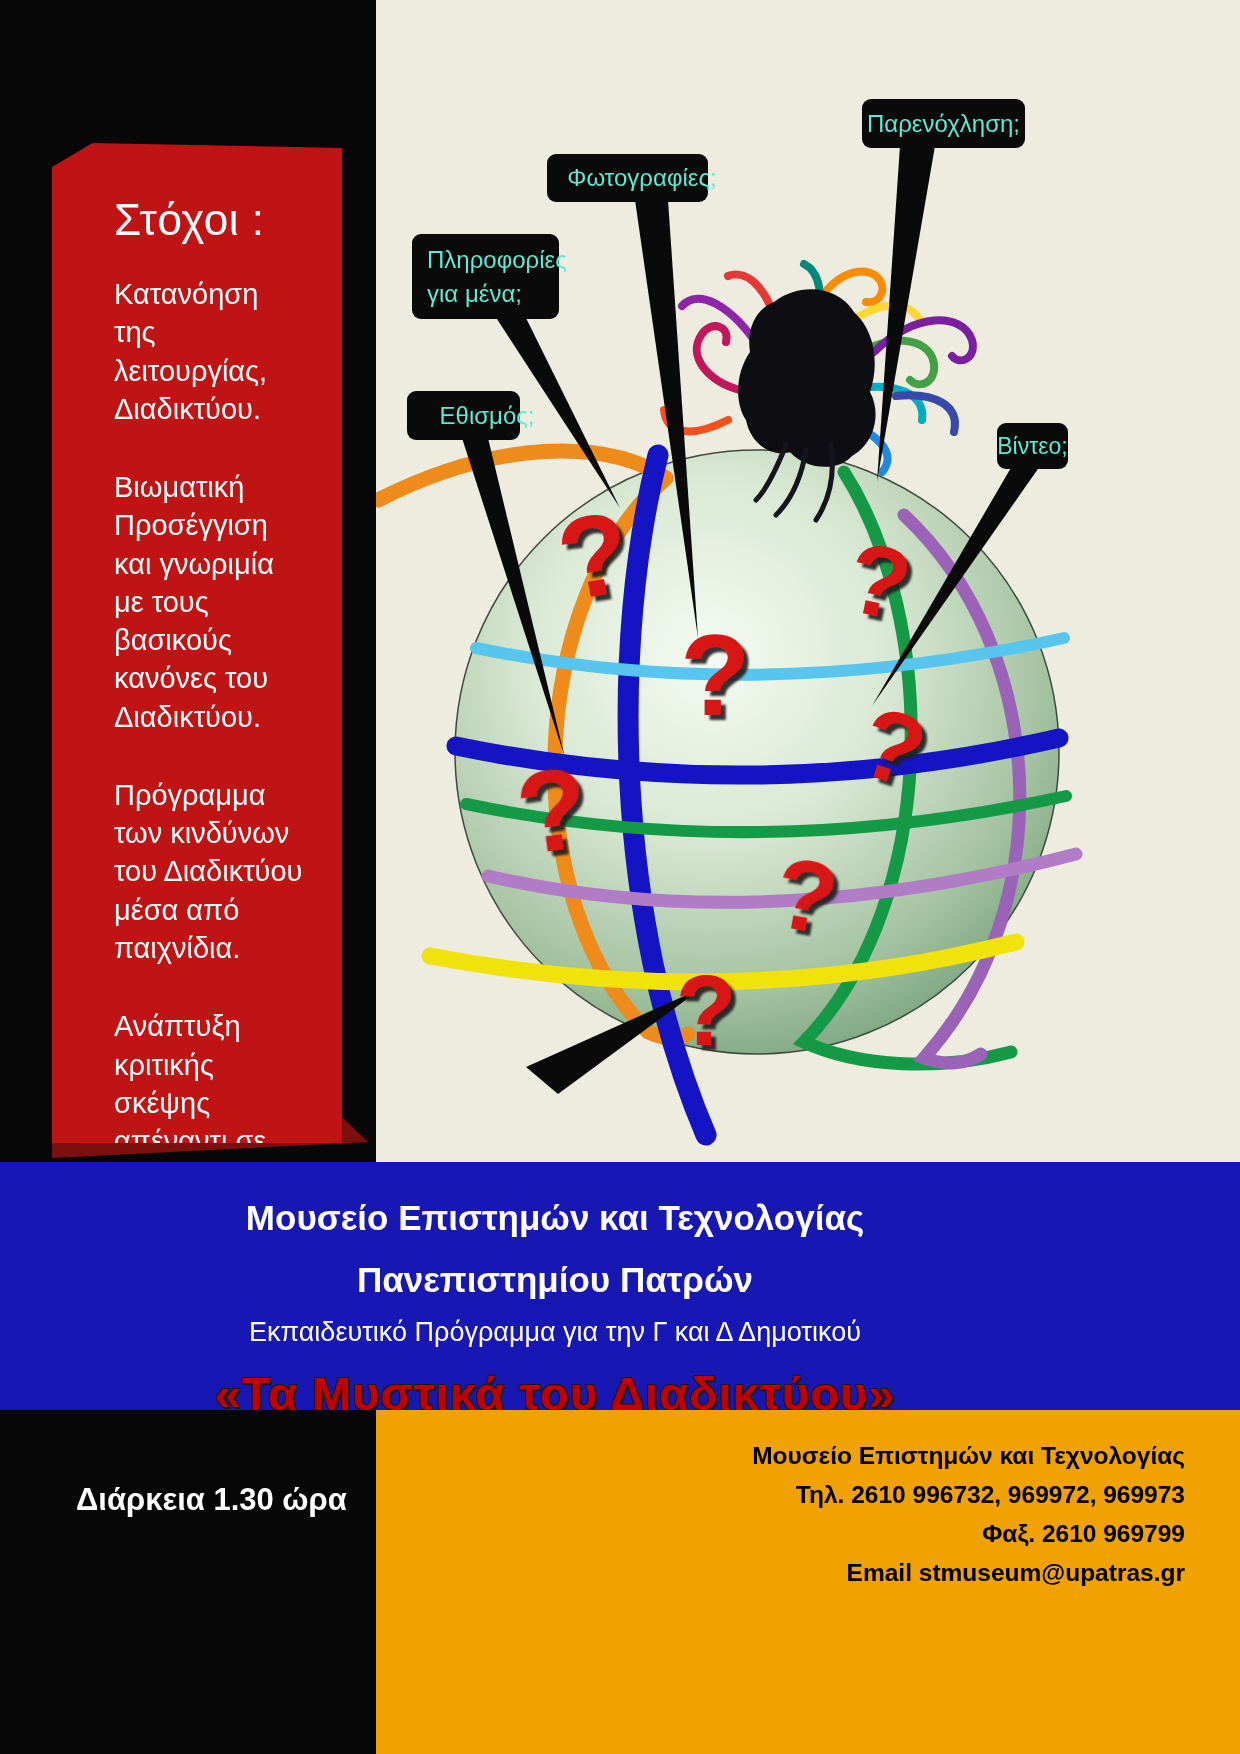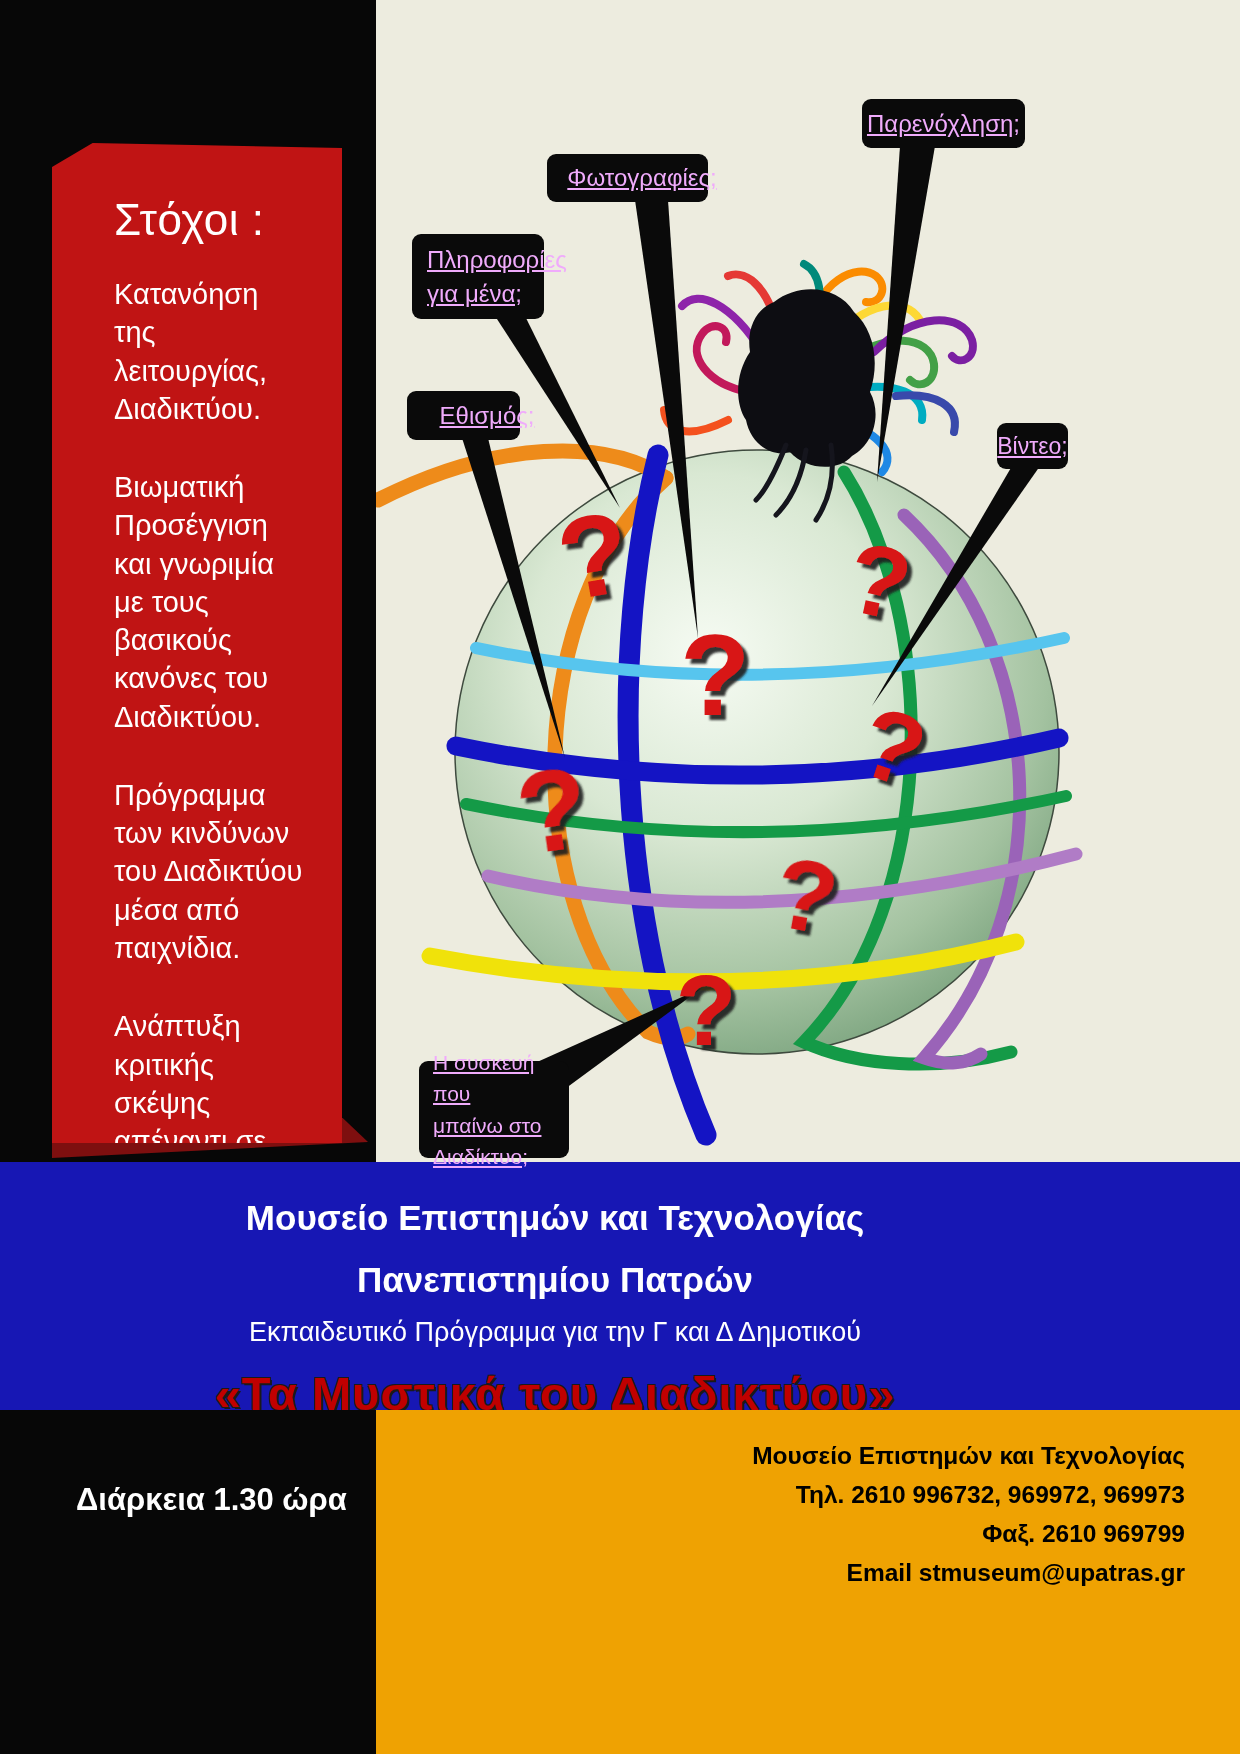--- a/index.html
+++ b/index.html
@@ -32,27 +32,27 @@
     z-index:2;
   }
   .goals-heading { font-size:44px; font-weight:normal; letter-spacing:0.5px; margin-bottom:30px; }
   .goal-item { font-size:29px; line-height:1.32; margin-bottom:40px; }
 
   
   .globe-svg { position:absolute; left:376px; top:0; width:864px; height:1162px; z-index:1; }
 
   
   .co {
-    position:absolute; background:var(--bubble-black,#0a0a0a); color:#f0abfc;
+    position:absolute; background:var(--bubble-black,#0a0a0a); color:#5eead4;
     border-radius:9px; display:flex; align-items:center; font-size:24px;
-    white-space:pre-line; z-index:5;text-decoration:underline;
+    white-space:pre-line; z-index:5;
   }
   .co-harassment { left:862px; top:99px;  width:163px; height:49px; justify-content:center; }
   .co-photos     { left:547px; top:154px; width:161px; height:48px; justify-content:center;padding-left:29px; }
-  .co-info       { left:412px; top:234px; width:132px; height:85px; padding-left:15px; line-height:1.4; }
+  .co-info       { left:412px; top:234px; width:147px; height:85px; padding-left:15px; line-height:1.4; }
   .co-addiction  { left:407px; top:391px; width:113px; height:49px; justify-content:center;padding-left:47px; }
   .co-video      { left:997px; top:423px; width:71px;  height:46px; justify-content:center; font-size:23px; }
   .co-device     { left:419px; top:1061px;width:150px; height:97px; padding-left:14px; font-size:21px; line-height:1.5; }
 
   
   .blue-band-inner { padding-top:36px; padding-right:130px; text-align:center; color:#fff; }
   .museum-line1 { font-size:35px; font-weight:bold; }
   .museum-line2 { font-size:35px; font-weight:bold; margin-top:22px; }
   .band-subtitle{ font-size:27px; margin-top:17px; }
   .program-title{
@@ -156,23 +156,20 @@
     <div class="goal-item">Πρόγραμμα των  κινδύνων του Διαδικτύου μέσα από παιχνίδια.</div>
     <div class="goal-item">Ανάπτυξη κριτικής σκέψης απέναντι σε κινδύνους.</div>
   </div>
 
   <div class="co co-harassment">Παρενόχληση;</div>
   <div class="co co-photos">Φωτογραφίες;</div>
   <div class="co co-info">Πληροφορίες
 για μένα;</div>
   <div class="co co-addiction">Εθισμός;</div>
   <div class="co co-video">Βίντεο;</div>
-  <div class="co co-device">Η συσκευή που
-μπαίνω  στο
-Διαδίκτυο;</div>
 
   <div class="blue-band">
     <div class="blue-band-inner">
       <div class="museum-line1">Μουσείο  Επιστημών και Τεχνολογίας</div>
       <div class="museum-line2">Πανεπιστημίου Πατρών</div>
       <div class="band-subtitle">Εκπαιδευτικό Πρόγραμμα για την Γ και Δ Δημοτικού</div>
       <div class="program-title">«Τα Μυστικά του Διαδικτύου»</div>
     </div>
   </div>
 

